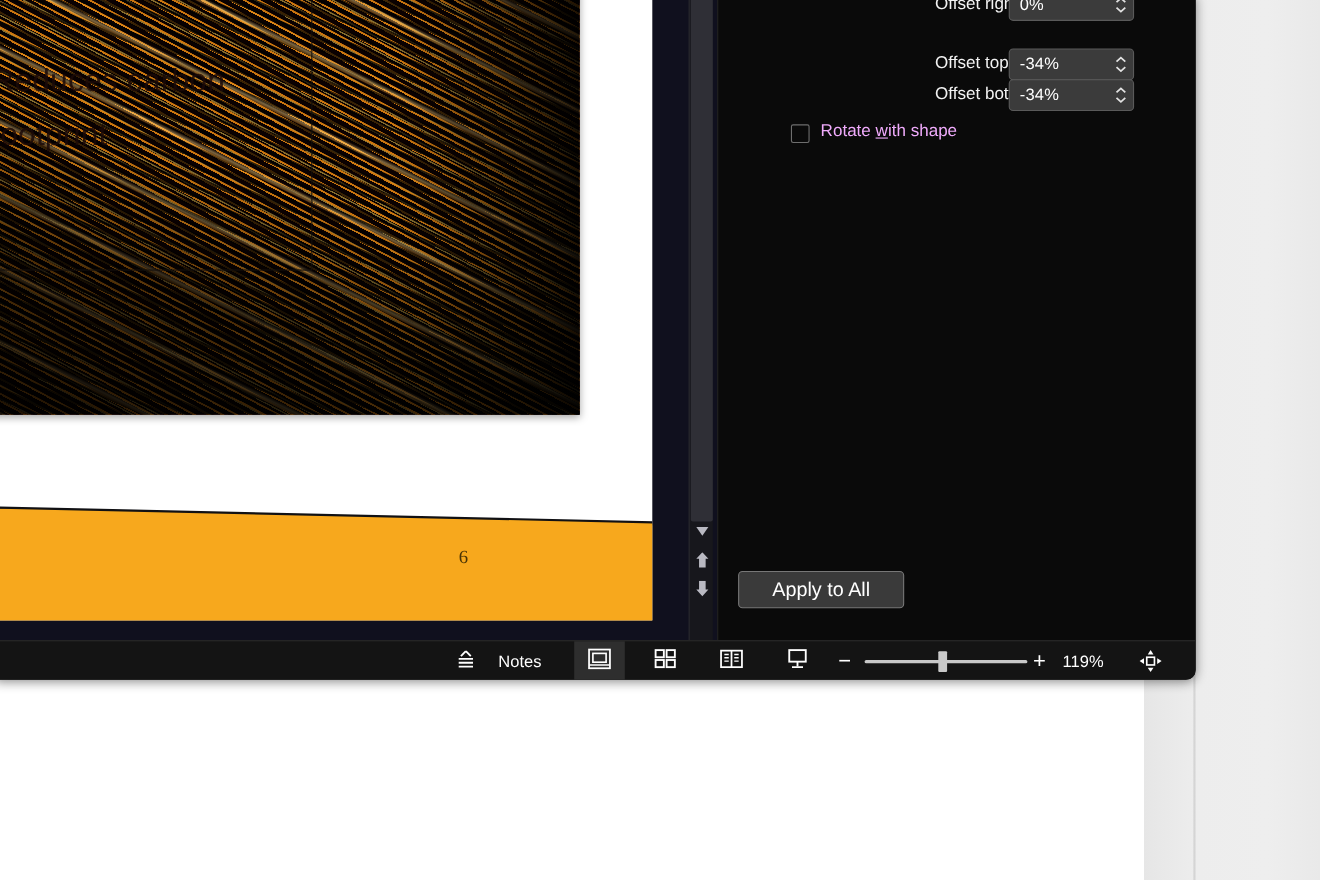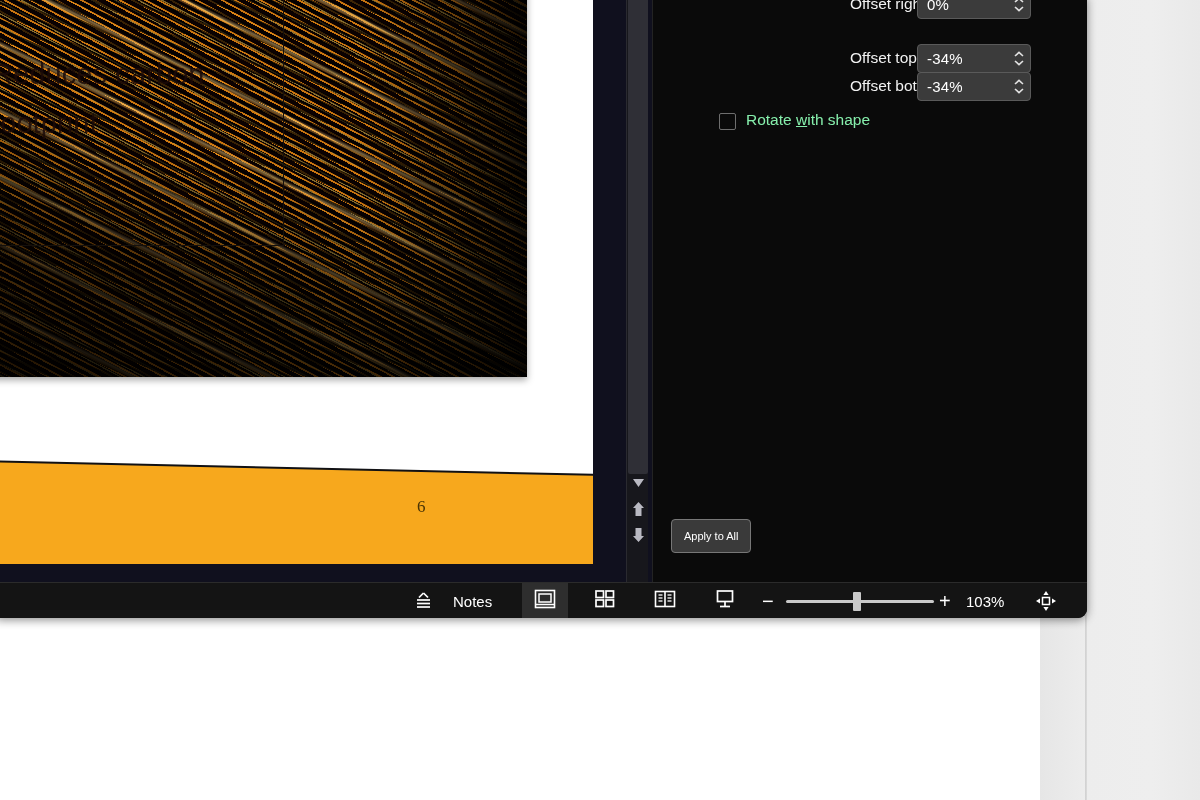--- a/index.html
+++ b/index.html
@@ -180,33 +180,33 @@
     position:absolute; left:0; top:112px; width:435px; height:30px;
     display:flex; align-items:center;
   }
   #rotate-checkbox {
     position:absolute; left:66px; top:5px;
     width:17px; height:17px;
     border:1.5px solid #6e6e6e; border-radius:2px; background:#0a0a0a;
   }
   #rotate-label {
     position:absolute; left:93px; top:3px;
-    font-size:15.5px; color:#86efac;
+    font-size:15.5px; color:#f0abfc;
   }
   #rotate-label u { text-decoration:underline; }
 
   
   #pane-buttons {
     position:absolute; left:0; top:523px; width:435px; height:40px;
   }
   .pane-btn {
     position:absolute; height:34px;
     border-radius:4px;
     display:flex; align-items:center; justify-content:center;
-    font-size:11px; padding:0 12px;
+    font-size:18px; padding:0 30px;
   }
   #apply-to-all {
     left:18px; top:0;
     background:#3a3a3a; border:1px solid #777777; color:#ffffff;
   }
   #reset-background {
     left:148px; top:0;
     background:#101010; border:1px solid #4a4a4a; color:#8c8c8c;
   }
   .pane-btn u { text-decoration:underline; }
@@ -434,21 +434,21 @@
     </div>
 
     <div id="zoom-out">−</div>
 
     <div id="zoom-slider">
       <div id="zoom-thumb"></div>
     </div>
 
     <div id="zoom-in">+</div>
 
-    <div id="zoom-level">103%</div>
+    <div id="zoom-level">119%</div>
 
     <div id="fit-slide">
       <svg width="22" height="22" viewBox="0 0 22 22">
         <rect x="7.5" y="7.5" width="7" height="7" stroke="#ffffff" stroke-width="1.5" fill="none"></rect>
         <polygon points="11,1 13.6,5 8.4,5" fill="#ffffff"></polygon>
         <polygon points="11,21 13.6,17 8.4,17" fill="#ffffff"></polygon>
         <polygon points="1,11 5,8.4 5,13.6" fill="#ffffff"></polygon>
         <polygon points="21,11 17,8.4 17,13.6" fill="#ffffff"></polygon>
       </svg>
     </div>

